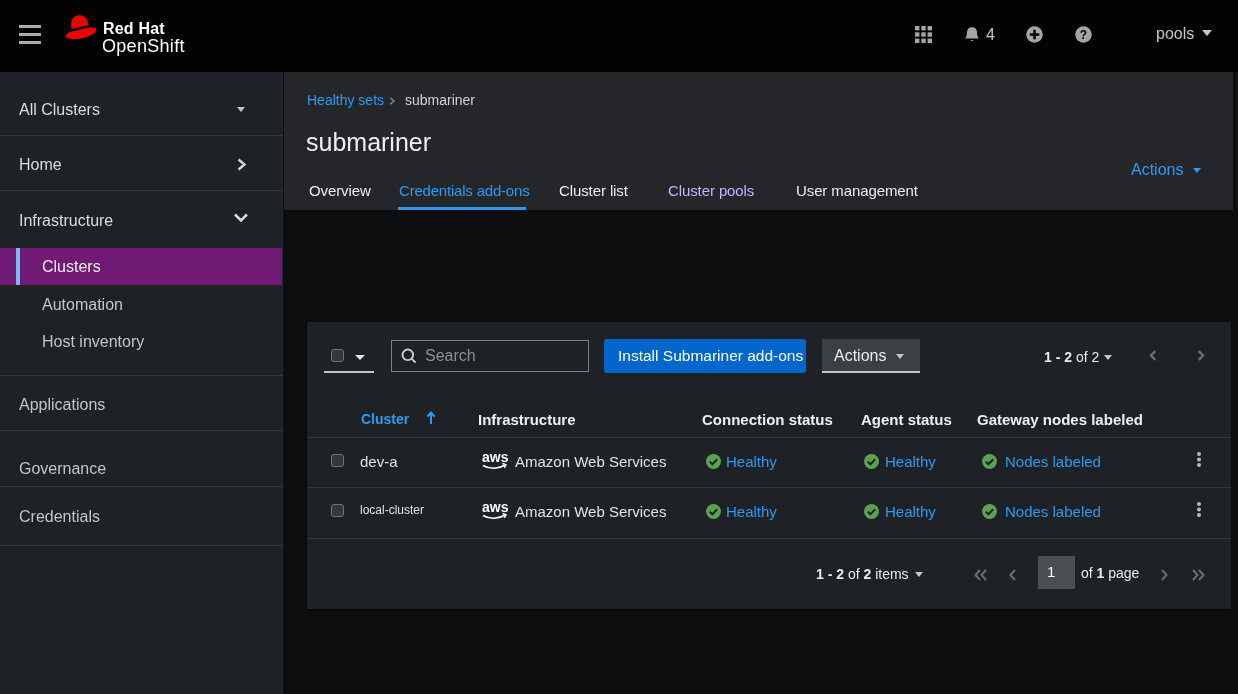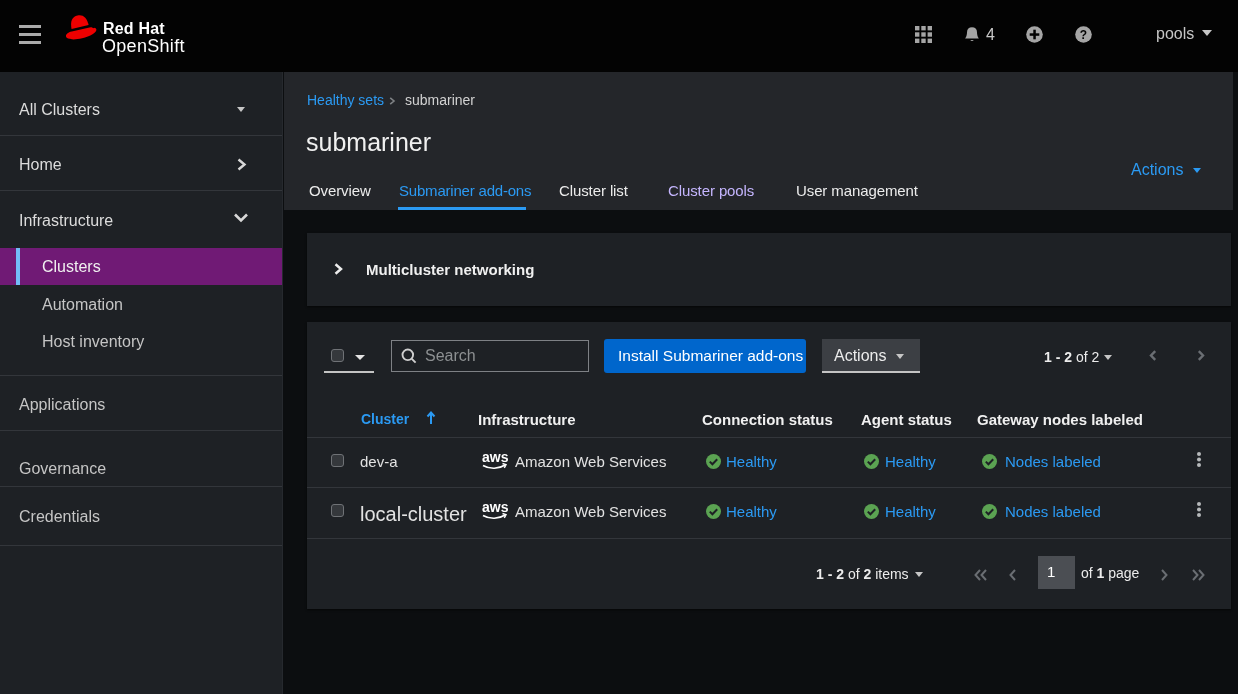--- a/index.html
+++ b/index.html
@@ -120,35 +120,29 @@
     <path d="M2.2 1.8 L6 5 L2.2 8.2" stroke="#7e8184" stroke-width="1.6" fill="none"></path>
   </svg>
   <div class="abs" style="left:121px; top:20px; font-size:14px; color:#d2d2d2;">submariner</div>
 
   <div class="abs" style="left:22px; top:56px; font-size:25px; color:#f0f0f0;">submariner</div>
 
   <div class="abs blue" style="left:847px; top:89px; font-size:16px;">Actions</div>
   <div class="abs caret" style="left:909px; top:96px; border-top-color:#2b9af3;"></div>
 
   <div class="abs" style="left:25px; top:110px; font-size:15px; letter-spacing:-0.1px; color:#ececec;">Overview</div>
-  <div class="abs blue" style="left:115px; top:110px; font-size:15px; letter-spacing:-0.2px;">Submariner add-ons</div>
+  <div class="abs blue" style="left:115px; top:110px; font-size:15px; letter-spacing:-0.2px;">Credentials add-ons</div>
   <div class="abs" style="left:114px; top:135px; width:128px; height:3px; background:#2b9af3;"></div>
   <div class="abs" style="left:275px; top:110px; font-size:15px; letter-spacing:-0.1px; color:#ececec;">Cluster list</div>
   <div class="abs" style="left:384px; top:110px; font-size:15px; letter-spacing:-0.1px; color:#c4b5fd;">Cluster pools</div>
   <div class="abs" style="left:512px; top:110px; font-size:15px; letter-spacing:-0.1px; color:#ececec;">User management</div>
 </div>
 
 <div id="content">
 
-  <div class="card" style="top:23px; height:73px;">
-    <svg class="abs" style="left:26px; top:28px;" width="10" height="16" viewBox="0 0 10 16">
-      <path d="M2.5 3.2 L8 8 L2.5 12.8" stroke="#ececec" stroke-width="2.5" fill="none"></path>
-    </svg>
-    <div class="abs" style="left:59px; top:28px; font-size:15px; font-weight:bold; color:#f0f0f0;">Multicluster networking</div>
-  </div>
 
   <div class="card" style="top:112px; height:287px;">
 
     <div class="abs" style="left:17px; top:18px; width:50px; height:33px; border-bottom:2px solid #c4c4c4;">
       <div class="abs" style="left:7px; top:9px; width:13px; height:13px; border:1.5px solid #6f7276; border-radius:3px; background:#35383c;"></div>
       <div class="abs caret" style="left:31px; top:15px; border-left-width:5px; border-right-width:5px; border-top-width:5.5px; border-top-color:#e4e4e4;"></div>
     </div>
     <div class="abs" style="left:84px; top:18px; width:198px; height:32px; border:1px solid #7e8185; background:#1e2125;">
       <svg class="abs" style="left:9px; top:7px;" width="17" height="17" viewBox="0 0 17 17">
         <circle cx="6.8" cy="6.8" r="5.3" stroke="#cfcfcf" stroke-width="1.9" fill="none"></circle>
@@ -207,21 +201,21 @@
       <svg class="abs chk" style="left:675px; top:16px;" width="15" height="15" viewBox="0 0 15 15">
         <circle cx="7.5" cy="7.5" r="7.5" fill="#5ba352"></circle>
         <path d="M3.8 7.6 L6.4 10.2 L11.2 5.2" stroke="#1e2125" stroke-width="2" fill="none"></path>
       </svg>
       <div class="abs blue" style="left:698px; top:15px; font-size:15px;">Nodes labeled</div>
       <div class="abs kebab" style="left:890px; top:14px;"></div>
     </div>
 
     <div class="row" style="top:166px;">
       <div class="abs" style="left:24px; top:16px; width:13px; height:13px; border:1.5px solid #6f7276; border-radius:3px; background:#35383c;"></div>
-      <div class="abs" style="left:53px; top:15px; font-size:20px; color:#e2e2e2;">local-cluster</div>
+      <div class="abs" style="left:53px; top:15px; font-size:12px; color:#e2e2e2;">local-cluster</div>
       <svg class="abs aws" style="left:174px; top:10px;" width="27" height="24" viewBox="0 0 27 24">
         <text x="1" y="14" font-size="14" font-weight="bold" fill="#fff" font-family="Liberation Sans">aws</text>
         <path d="M2 17.5 C9 21.5 18 21 24 17" stroke="#fff" stroke-width="1.7" fill="none"></path>
         <path d="M21.5 15.5 L25 16.6 L23.3 19.8" stroke="#fff" stroke-width="1.4" fill="none"></path>
       </svg>
       <div class="abs" style="left:208px; top:15px; font-size:15px; color:#e2e2e2;">Amazon Web Services</div>
       <svg class="abs chk" style="left:399px; top:16px;" width="15" height="15" viewBox="0 0 15 15">
         <circle cx="7.5" cy="7.5" r="7.5" fill="#5ba352"></circle>
         <path d="M3.8 7.6 L6.4 10.2 L11.2 5.2" stroke="#1e2125" stroke-width="2" fill="none"></path>
       </svg>

